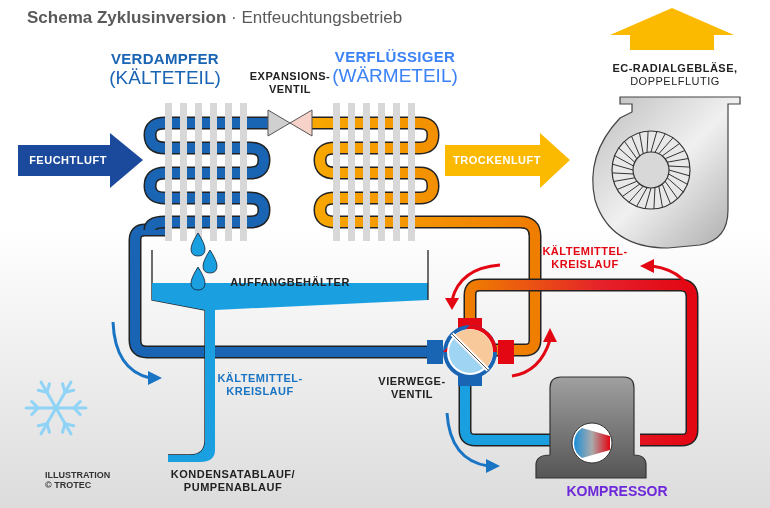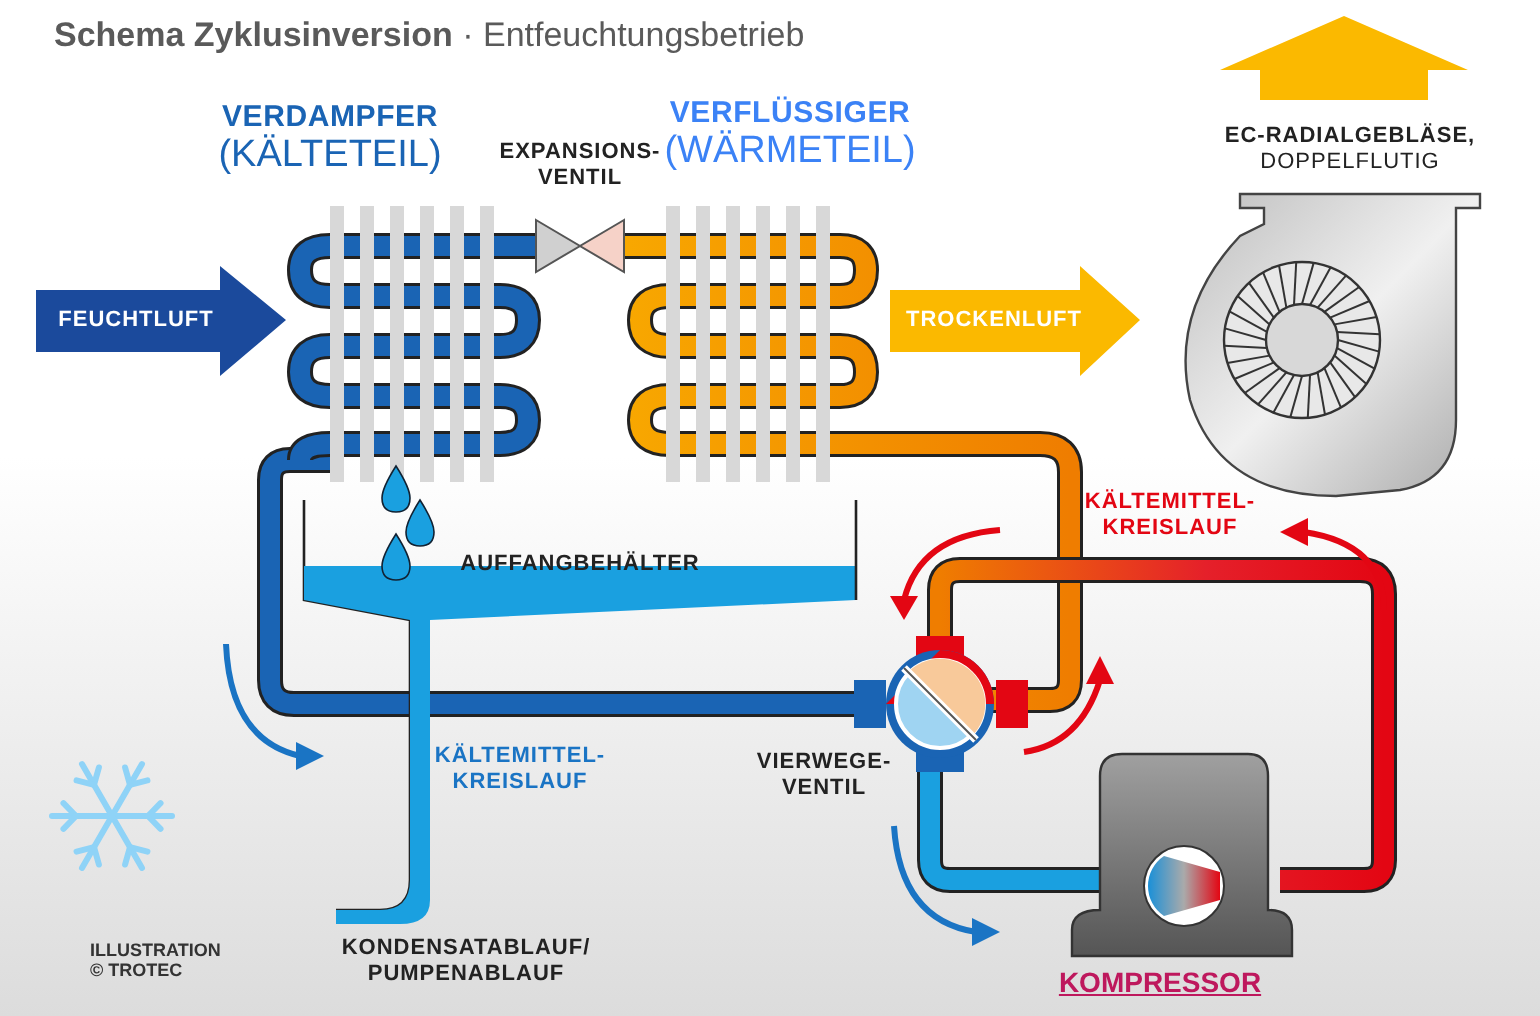--- a/index.html
+++ b/index.html
@@ -222,17 +222,17 @@
     <div>KREISLAUF</div>
 </div>
 <div class="lbl smallb" style="left:372px;top:375px;width:80px;">
   <div>VIERWEGE-</div>
     <div>VENTIL</div>
 </div>
 <div class="lbl small" style="left:168px;top:468px;width:130px;text-align:center;">
   <div>KONDENSATABLAUF/</div>
     <div>PUMPENABLAUF</div>
 </div>
-<div class="lbl" style="left:524px;top:483px;width:112px;font-size:14px;font-weight:bold;color:#be185d;text-decoration:underline;">KOMPRESSOR</div>
+<div class="lbl" style="left:561px;top:483px;width:112px;font-size:14px;font-weight:bold;color:#6d28d9;">KOMPRESSOR</div>
 <div class="lbl" style="left:25px;top:470px;width:80px;text-align:left;font-size:9px;font-weight:bold;color:#333;margin-left:20px;">
   <div>ILLUSTRATION</div>
     <div>© TROTEC</div>
 </div>
 
 </body></html>

